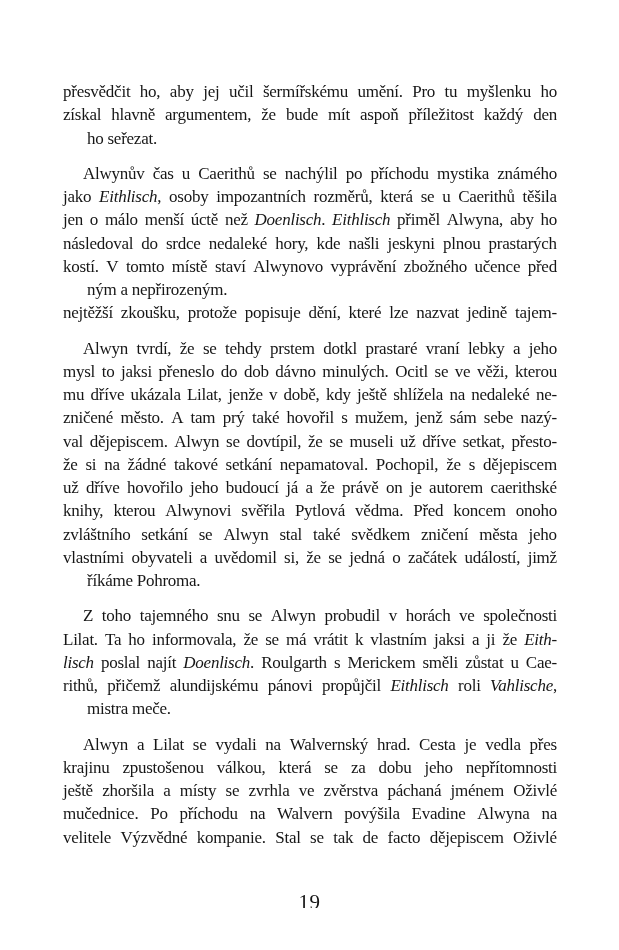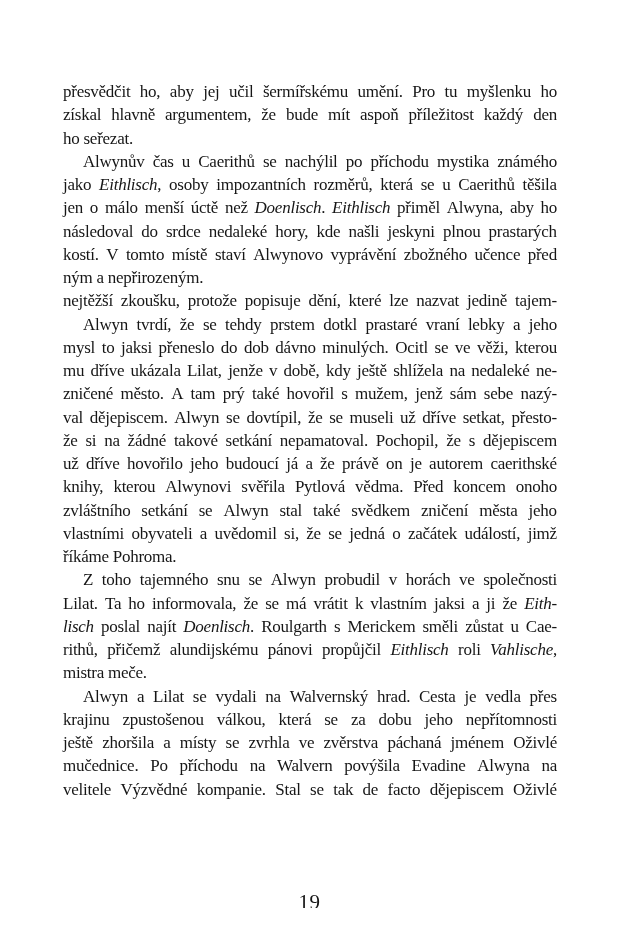--- a/index.html
+++ b/index.html
@@ -27,22 +27,23 @@
     text-rendering: optimizeLegibility;
   }
   .para { margin: 0; padding: 0; }
   .line {
     display: flex;
     justify-content: space-between;
   }
   .line.last {
     display: block;
     text-align: left;
-  }
-  .line.indent { padding-left: 20px; }
+    margin-left: 24px;
+  }
+  .line.indent { padding-left: 20px; margin-top: 12px; }
   .word { white-space: nowrap; }
   em { font-style: italic; }
   .page-number {
     position: absolute;
     top: 858px;
     left: 0;
     width: 100%;
     text-align: center;
     font-size: 21px;
     line-height: 24px;

